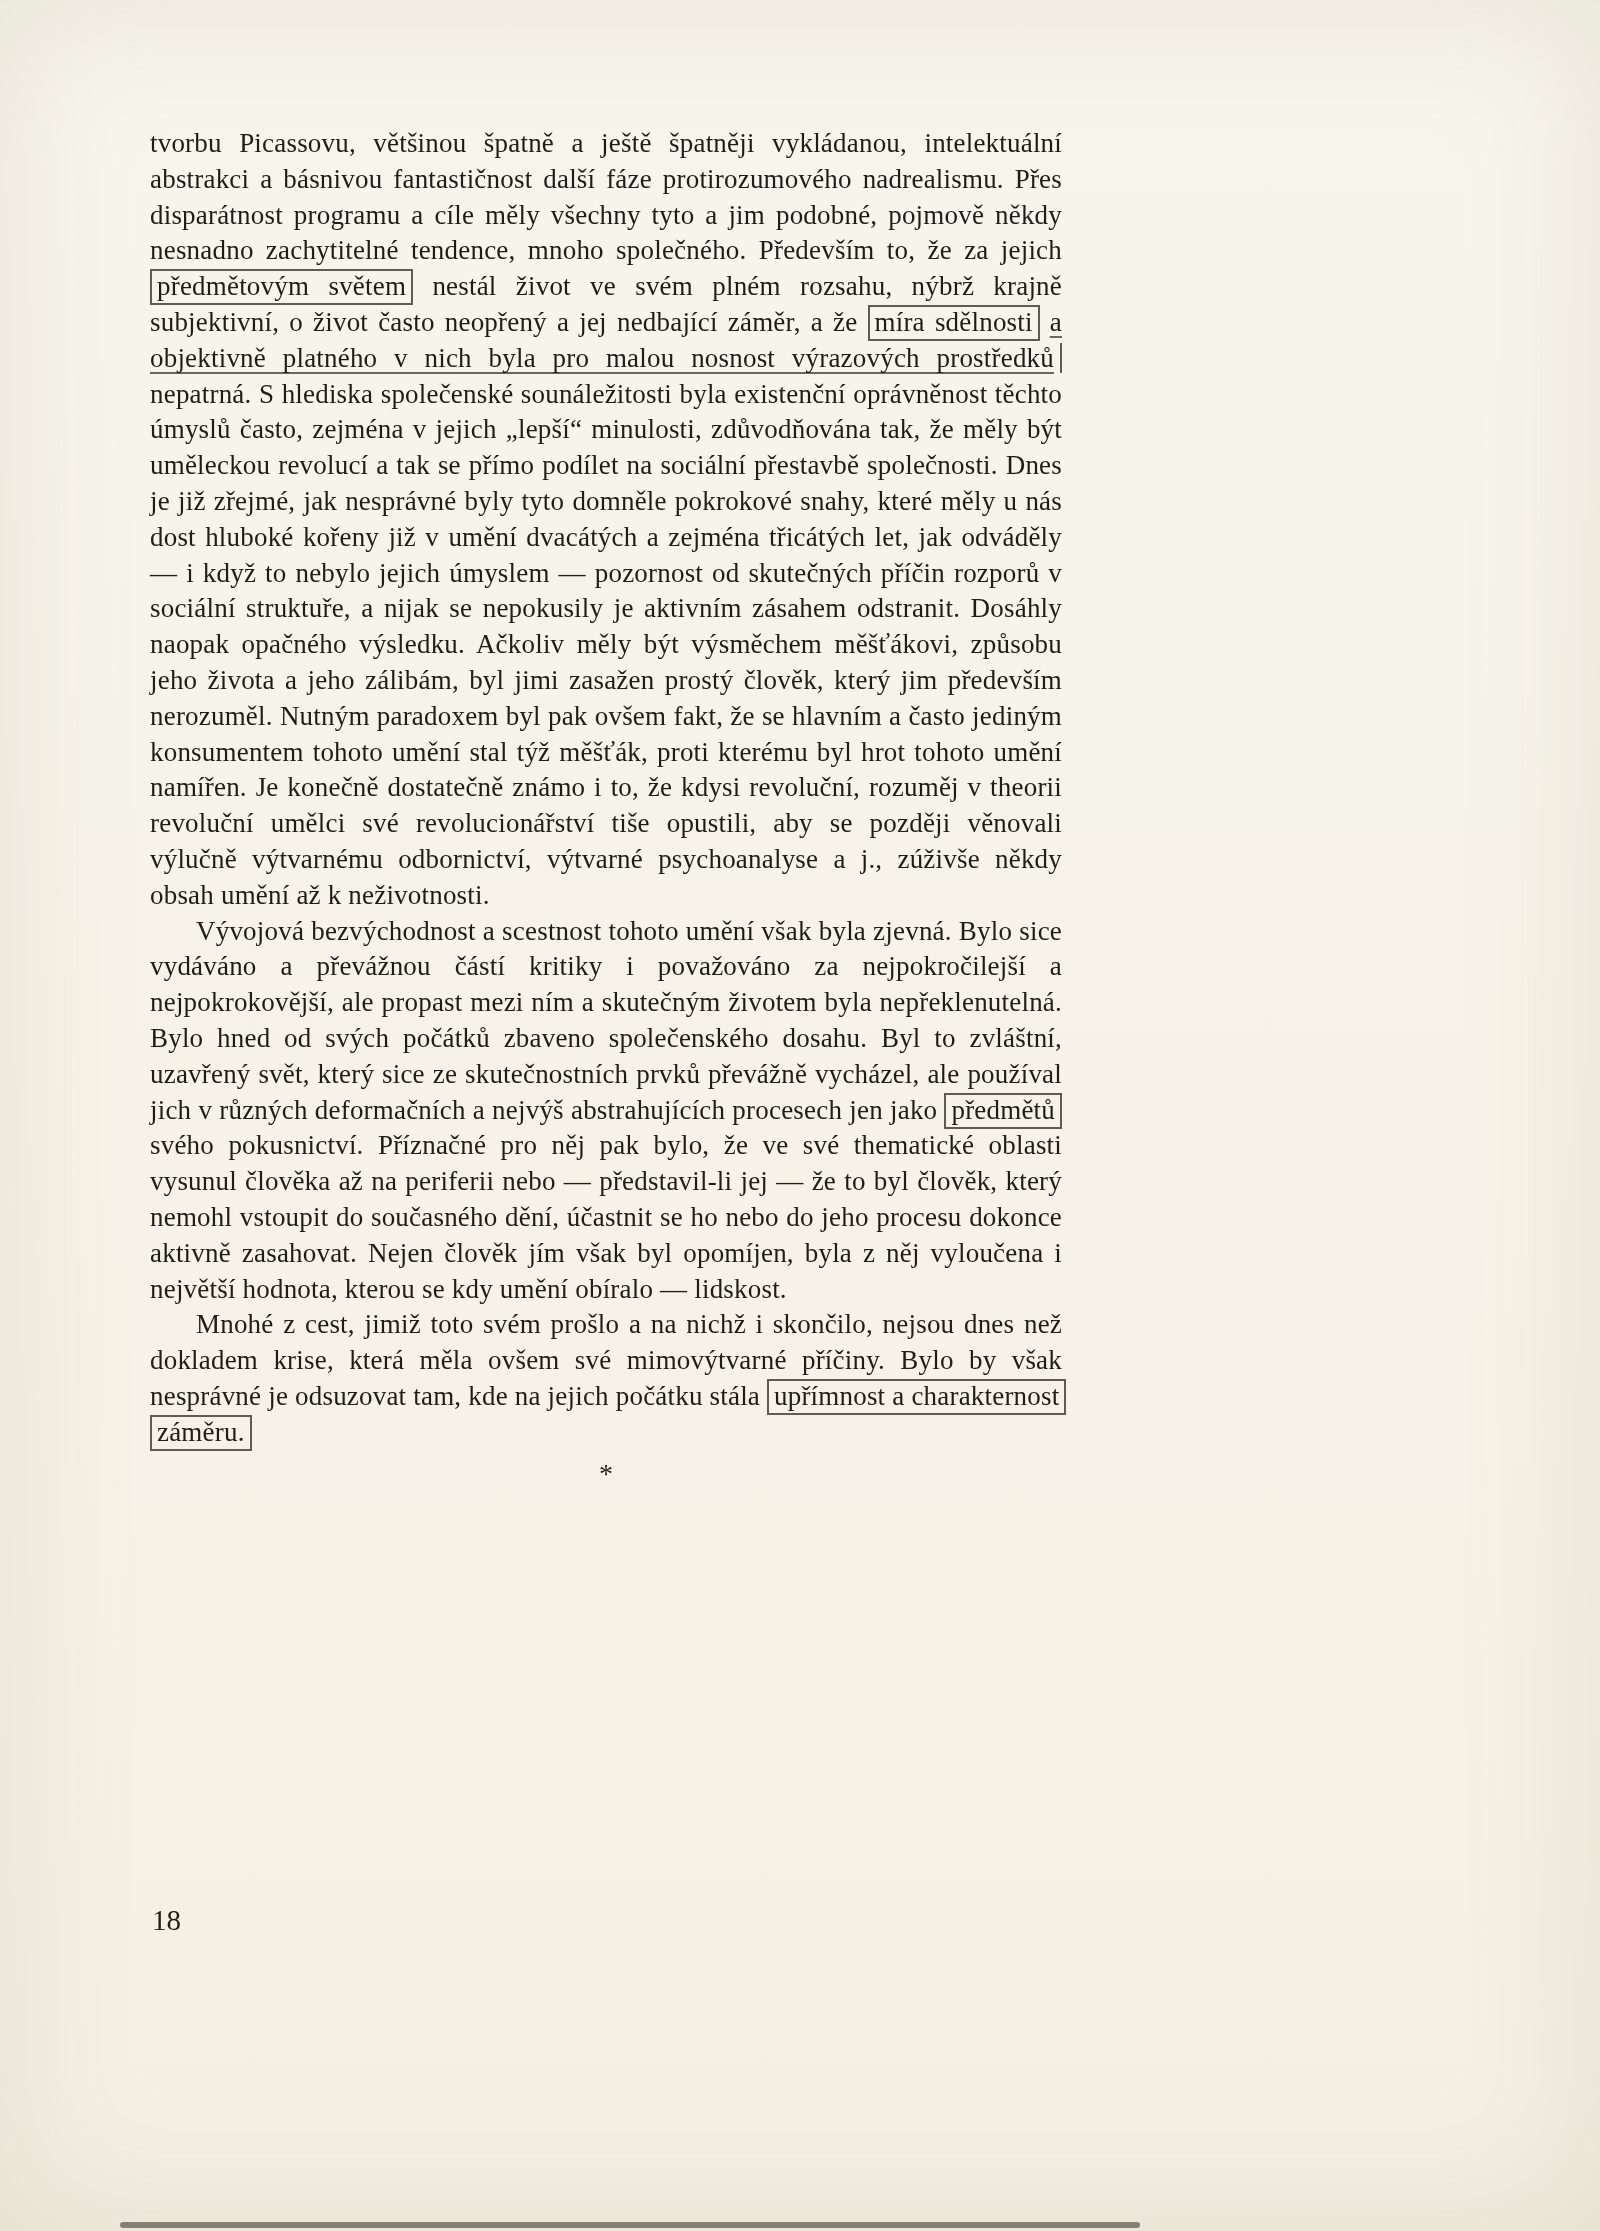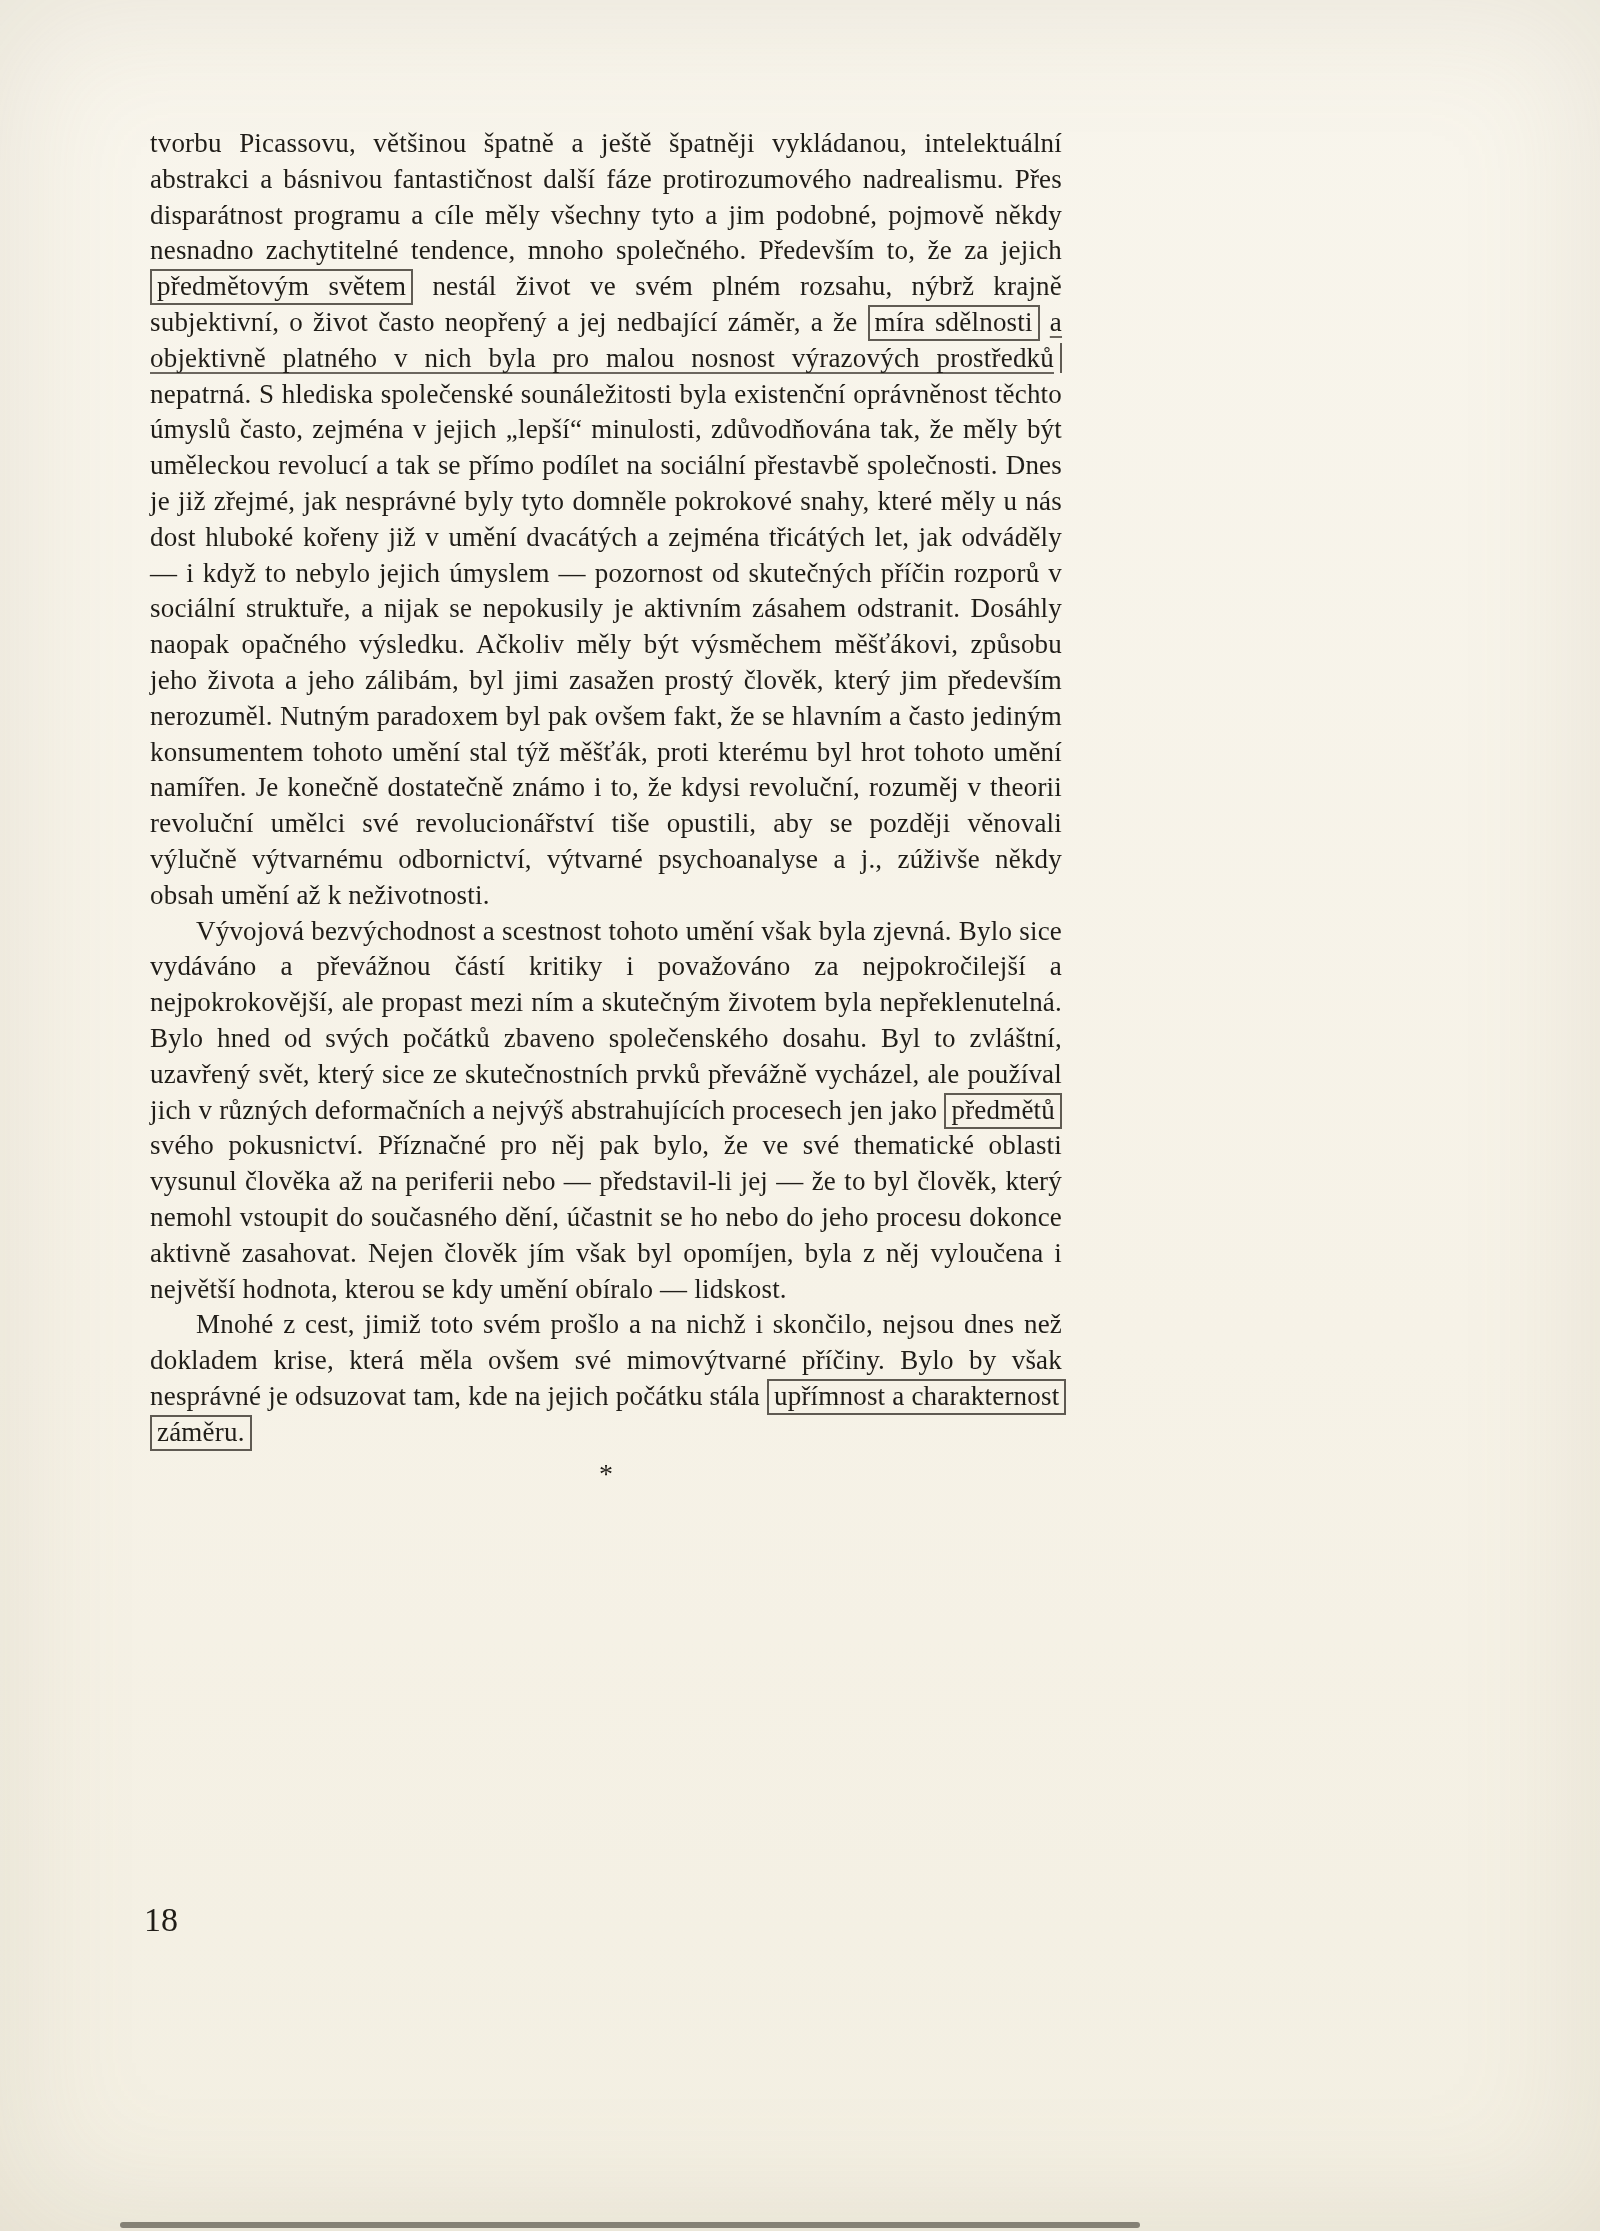--- a/index.html
+++ b/index.html
@@ -42,23 +42,23 @@
   }
   .separator {
     width: 100%;
     text-align: center;
     font-size: 28px;
     line-height: 44px;
     margin: 2px 0;
   }
   .page-number {
     position: absolute;
-    left: 144px;
+    left: 152px;
     top: 1902px;
-    font-size: 34px;
+    font-size: 29px;
     line-height: 36px;
   }
   
   .mark-box {
     border: 2.5px solid rgba(52, 47, 40, 0.78);
     padding: 0 5px 2px 5px;
     border-radius: 0;
     box-decoration-break: clone;
     -webkit-box-decoration-break: clone;
   }

